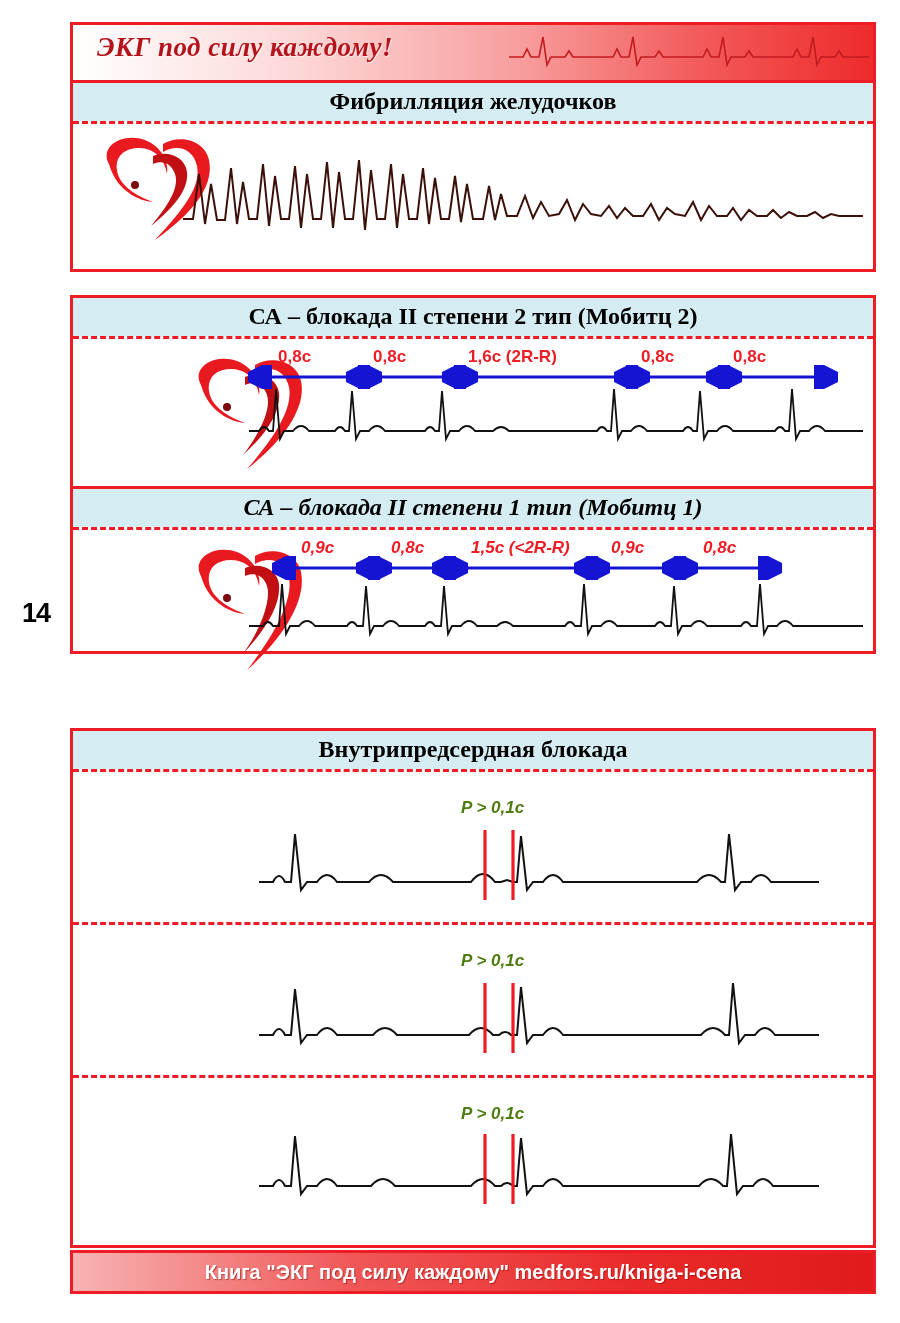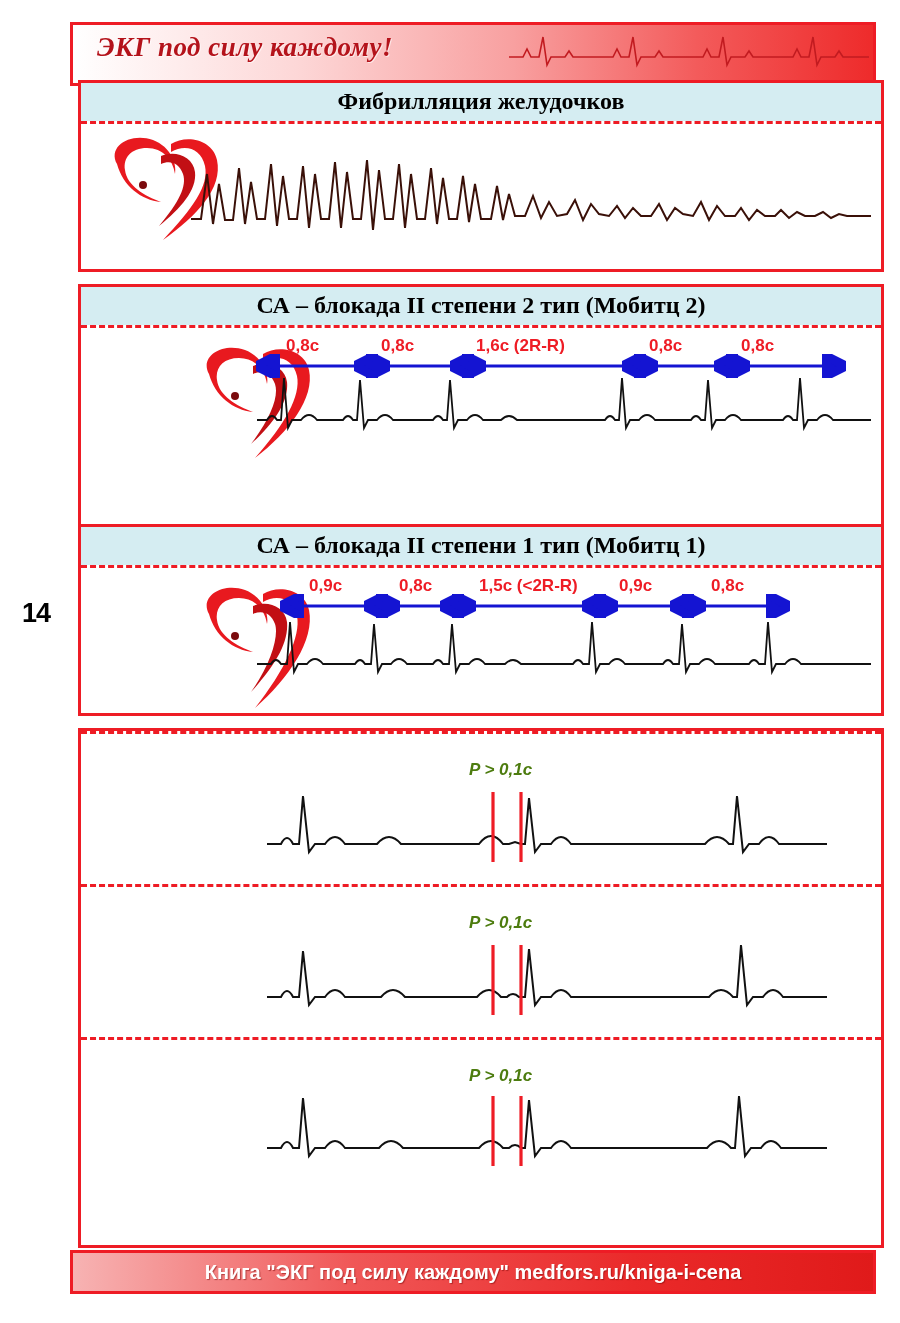--- a/index.html
+++ b/index.html
@@ -42,21 +42,20 @@
   }
 
   
   .panel {
     position: absolute;
     left: 0;
     width: 806px;
     border: 3px solid #ee1c25;
     box-sizing: border-box;
     background: #fff;
-    margin-left: 8px;
   }
 
   .title-bar {
     background: #d5edf2;
     border-bottom: 0;
     text-align: center;
     font-weight: bold;
     font-size: 24px;
     color: #000;
     padding: 5px 0 6px 0;
@@ -202,21 +201,21 @@
                L570,92 L578,80 L586,96 L594,84 L602,90
                L612,92 L620,78 L628,96 L636,82 L644,92
                L654,92 L660,84 L668,96 L676,86 L684,92
                L694,92 L700,86 L708,94 L716,88 L724,92
                L734,92 L742,88 L750,94 L758,90 L766,92
                L790,92"></path>
         </svg>
       </div>
     </div>
 
-    <div class="panel" style="top:262px; height:255px;">
+    <div class="panel" style="top:273px; height:255px;">
       <div class="title-bar">СА – блокада II степени 2 тип (Мобитц 2)</div>
       <div class="dashed-sep"></div>
       <div class="strip" style="height:156px;">
         <div class="heart-wrap" style="left:112px; top:12px;">
           <svg width="140" height="130" viewBox="0 0 140 130">
             <path d="M16,34 C6,16 30,2 52,10 C70,17 76,34 74,44 C72,30 62,18 46,18 C30,18 22,28 24,40 C26,56 44,66 60,72 C40,70 22,56 16,34 Z" fill="#e8191f"></path>
             <path d="M70,14 C86,4 112,10 116,30 C122,58 96,92 62,118 C92,84 108,56 104,36 C100,18 84,14 70,22 Z" fill="#e8191f"></path>
             <path d="M60,26 C74,20 92,26 94,42 C96,62 80,84 58,104 C78,78 86,56 82,44 C78,32 68,30 60,34 Z" fill="#c20f14"></path>
             <circle cx="42" cy="56" r="4" fill="#7a0a0d"></circle>
           </svg>
@@ -248,21 +247,21 @@
                L262,92 Q267,84 272,92 L276,92 L279,52 L283,100 L287,92 L296,92 Q304,82 312,92 L326,92
                L352,92 Q357,84 362,92 L366,92 L369,52 L373,100 L377,92 L386,92 Q394,82 402,92 L420,92
                Q428,84 436,92 L470,92
                L524,92 Q529,84 534,92 L538,92 L541,50 L545,100 L549,92 L558,92 Q566,82 574,92 L588,92
                L610,92 Q615,84 620,92 L624,92 L627,52 L631,100 L635,92 L644,92 Q652,82 660,92 L674,92
                L702,92 Q707,84 712,92 L716,92 L719,50 L723,100 L727,92 L736,92 Q744,82 752,92 L790,92"></path>
         </svg>
       </div>
     </div>
 
-    <div class="panel" style="top:502px; height:192px;">
+    <div class="panel" style="top:464px; height:168px;font-style:italic;">
       <div class="title-bar">СА – блокада II степени 1 тип (Мобитц 1)</div>
       <div class="dashed-sep"></div>
       <div class="strip" style="height:160px;">
         <div class="heart-wrap" style="left:112px; top:12px;">
           <svg width="140" height="140" viewBox="0 0 140 140">
             <path d="M16,34 C6,16 30,2 52,10 C70,17 76,34 74,44 C72,30 62,18 46,18 C30,18 22,28 24,40 C26,56 44,66 60,72 C40,70 22,56 16,34 Z" fill="#e8191f"></path>
             <path d="M70,14 C86,4 112,10 116,30 C122,60 96,98 62,128 C92,90 108,56 104,36 C100,18 84,14 70,22 Z" fill="#e8191f"></path>
             <path d="M60,26 C74,20 92,26 94,42 C96,64 80,88 58,112 C78,84 86,56 82,44 C78,32 68,30 60,34 Z" fill="#c20f14"></path>
             <circle cx="42" cy="56" r="4" fill="#7a0a0d"></circle>
           </svg>
@@ -295,20 +294,21 @@
                L352,96 Q357,88 362,96 L368,96 L371,56 L375,104 L379,96 L388,96 Q396,86 404,96 L424,96
                Q432,88 440,96 L470,96
                L492,96 Q497,88 502,96 L508,96 L511,54 L515,104 L519,96 L528,96 Q536,86 544,96 L560,96
                L582,96 Q587,88 592,96 L598,96 L601,56 L605,104 L609,96 L618,96 Q626,86 634,96 L650,96
                L668,96 Q673,88 678,96 L684,96 L687,54 L691,104 L695,96 L704,96 Q712,86 720,96 L790,96"></path>
         </svg>
       </div>
     </div>
 
     <div class="panel" style="top:706px; height:520px;">
+      <div class="title-bar">Внутрипредсердная блокада</div>
       <div class="dashed-sep"></div>
 
       <div class="strip" style="height:150px;">
         <div class="pannot" style="left:388px; top:26px;">P &gt; 0,1c</div>
         <svg width="806" height="150" viewBox="0 0 806 150" style="position:absolute;left:0;top:0;">
           <path fill="none" stroke="#111" stroke-width="2" d="M186,110 L200,110 Q206,98 212,110 L218,110 L222,62 L228,118 L234,110 L244,110 Q254,96 264,110 L288,110
                L296,110 Q308,96 320,110 L352,110
                L398,110 Q410,94 422,110 L428,110 L434,108 L440,110 L444,110 L448,64 L454,118 L460,110 L470,110 Q480,96 490,110 L512,110
                L624,110 Q636,96 648,110 L652,110 L656,62 L662,118 L668,110 L678,110 Q688,96 698,110 L746,110"></path>
           <g stroke="#ee1c25" stroke-width="3.2">

